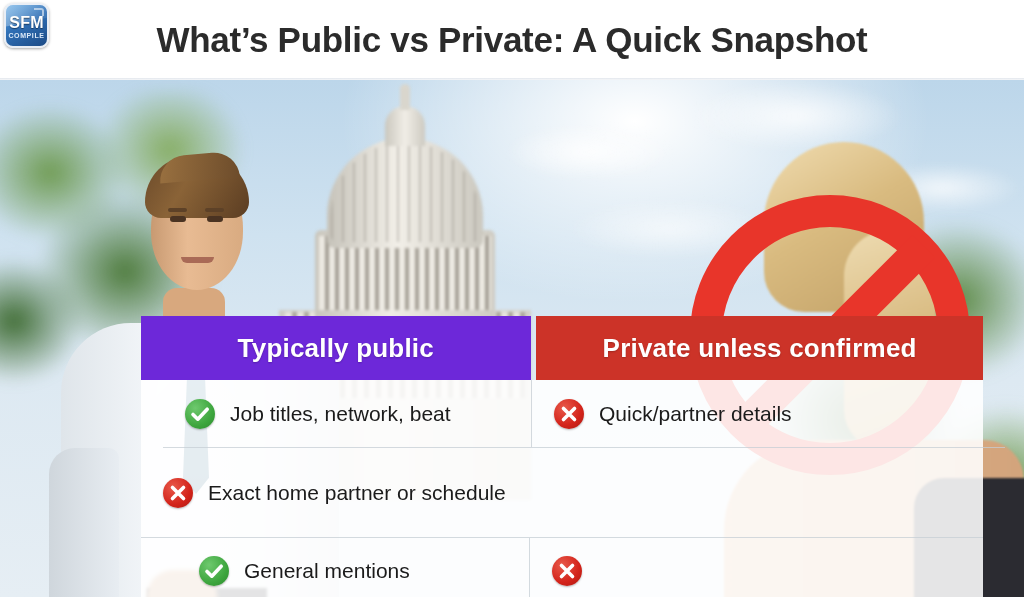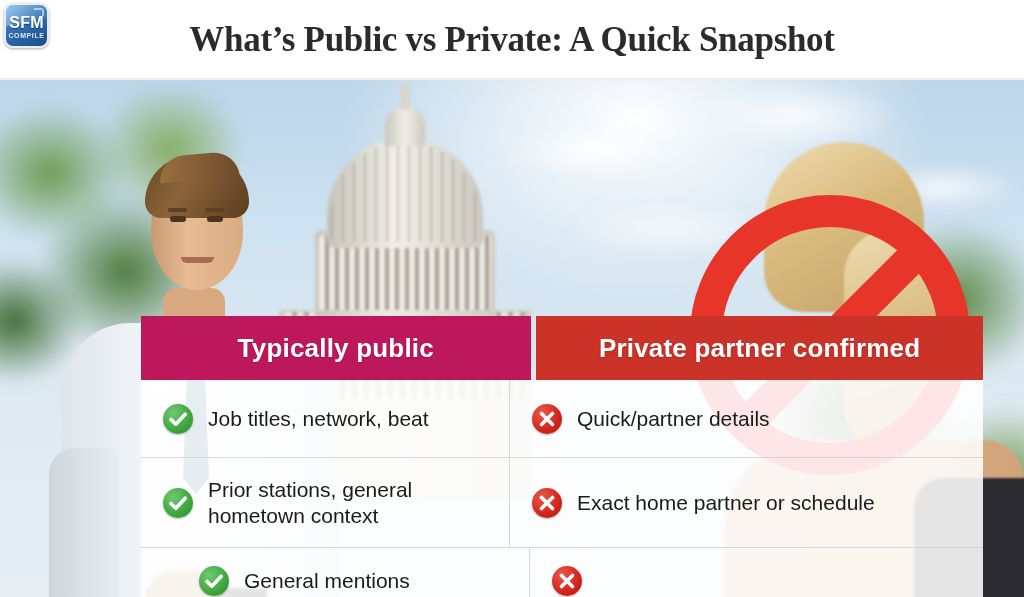--- a/index.html
+++ b/index.html
@@ -13,21 +13,21 @@
 
   
   .titlebar {
     position:absolute; left:0; top:0; width:1024px; height:80px;
     background:#ffffff;
     display:flex; align-items:center; justify-content:center;
   }
   .page-title {
     font-size:35px; font-weight:700; color:#2b2b2b;
     letter-spacing:-0.3px; white-space:nowrap;
-    font-family:Liberation Serif, serif;
+    font-family:Liberation Sans, sans-serif;
   }
   .titlebar-shadow {
     position:absolute; left:0; top:78px; width:1024px; height:3px;
     background:linear-gradient(to bottom, rgba(160,175,195,.30), rgba(160,175,195,0));
   }
 
   
   .logo {
     position:absolute; left:4px; top:3px; width:45px; height:45px;
     border-radius:9px;
@@ -230,21 +230,21 @@
   .table {
     position:absolute; left:141px; top:316px; width:842px; height:281px;
   }
   .thead { display:flex; width:100%; height:64px; }
   .th {
     height:64px; display:flex; align-items:center; justify-content:center;
     color:#ffffff; font-size:26px; font-weight:700; letter-spacing:.2px;
     text-shadow:0 1px 2px rgba(0,0,0,.22);
     font-family:"Liberation Sans", sans-serif;
   }
-  .th-public  { width:408px; background:#be185d; }
+  .th-public  { width:408px; background:#6d28d9; }
   .th-gap     { width:6px; background:transparent; }
   .th-private { width:468px; background:#cc3328; }
 
   .tbody { width:100%; background:rgba(255,255,255,.88); }
   .trow { display:flex; width:100%; border-bottom:1px solid rgba(198,205,212,.75); }
   .trow:last-child { border-bottom:none; }
   .tcell {
     display:flex; align-items:center; gap:15px;
     padding:12px 14px 12px 22px;
   }
@@ -259,21 +259,21 @@
   .badge.ok {
     background:radial-gradient(circle at 34% 30%,#6ec96e 0%,#3da53d 62%,#2e8a2e 100%);
     box-shadow:0 1px 2px rgba(0,0,0,.28);
   }
   .badge.no {
     background:radial-gradient(circle at 34% 30%,#e8594a 0%,#d3231a 60%,#ab1a12 100%);
     box-shadow:0 1px 2px rgba(0,0,0,.28);
   }
   .badge svg { position:absolute; left:0; top:0; width:30px; height:30px; }
 
-  .row-h1 { height:78px; }
+  .row-h1 { height:68px;margin-left:22px; }
   .row-h2 { height:90px; }
   .row-h3 { height:65px;padding-left:36px; }
 </style>
 </head>
 <body>
 
 <div id="screen">
 
   <div class="titlebar">
     <div class="page-title">What’s Public vs Private: A Quick Snapshot</div>
@@ -338,21 +338,21 @@
   </div>
 
   <div class="table">
 
     <div class="thead">
       <div class="th th-public">
         <span>Typically public</span>
       </div>
       <div class="th-gap"></div>
       <div class="th th-private">
-        <span>Private partner confirmed</span>
+        <span>Private unless confirmed</span>
       </div>
     </div>
 
     <div class="tbody">
 
       <div class="trow row-h1">
         <div class="tcell left">
           <span class="badge ok">
             <svg viewBox="0 0 30 30" aria-hidden="true">
               <path d="M8 15.4 L12.8 20.2 L22.2 10.2" fill="none" stroke="#ffffff" stroke-width="3.6" stroke-linecap="round" stroke-linejoin="round"></path>
@@ -364,28 +364,20 @@
           <span class="badge no">
             <svg viewBox="0 0 30 30" aria-hidden="true">
               <path d="M9.5 9.5 L20.5 20.5 M20.5 9.5 L9.5 20.5" fill="none" stroke="#ffffff" stroke-width="3.6" stroke-linecap="round"></path>
             </svg>
           </span>
           <span class="cell-text">Quick/partner details</span>
         </div>
       </div>
 
       <div class="trow row-h2">
-        <div class="tcell left">
-          <span class="badge ok">
-            <svg viewBox="0 0 30 30" aria-hidden="true">
-              <path d="M8 15.4 L12.8 20.2 L22.2 10.2" fill="none" stroke="#ffffff" stroke-width="3.6" stroke-linecap="round" stroke-linejoin="round"></path>
-            </svg>
-          </span>
-          <span class="cell-text">Prior stations, general hometown context</span>
-        </div>
         <div class="tcell right">
           <span class="badge no">
             <svg viewBox="0 0 30 30" aria-hidden="true">
               <path d="M9.5 9.5 L20.5 20.5 M20.5 9.5 L9.5 20.5" fill="none" stroke="#ffffff" stroke-width="3.6" stroke-linecap="round"></path>
             </svg>
           </span>
           <span class="cell-text">Exact home partner or schedule</span>
         </div>
       </div>
 

